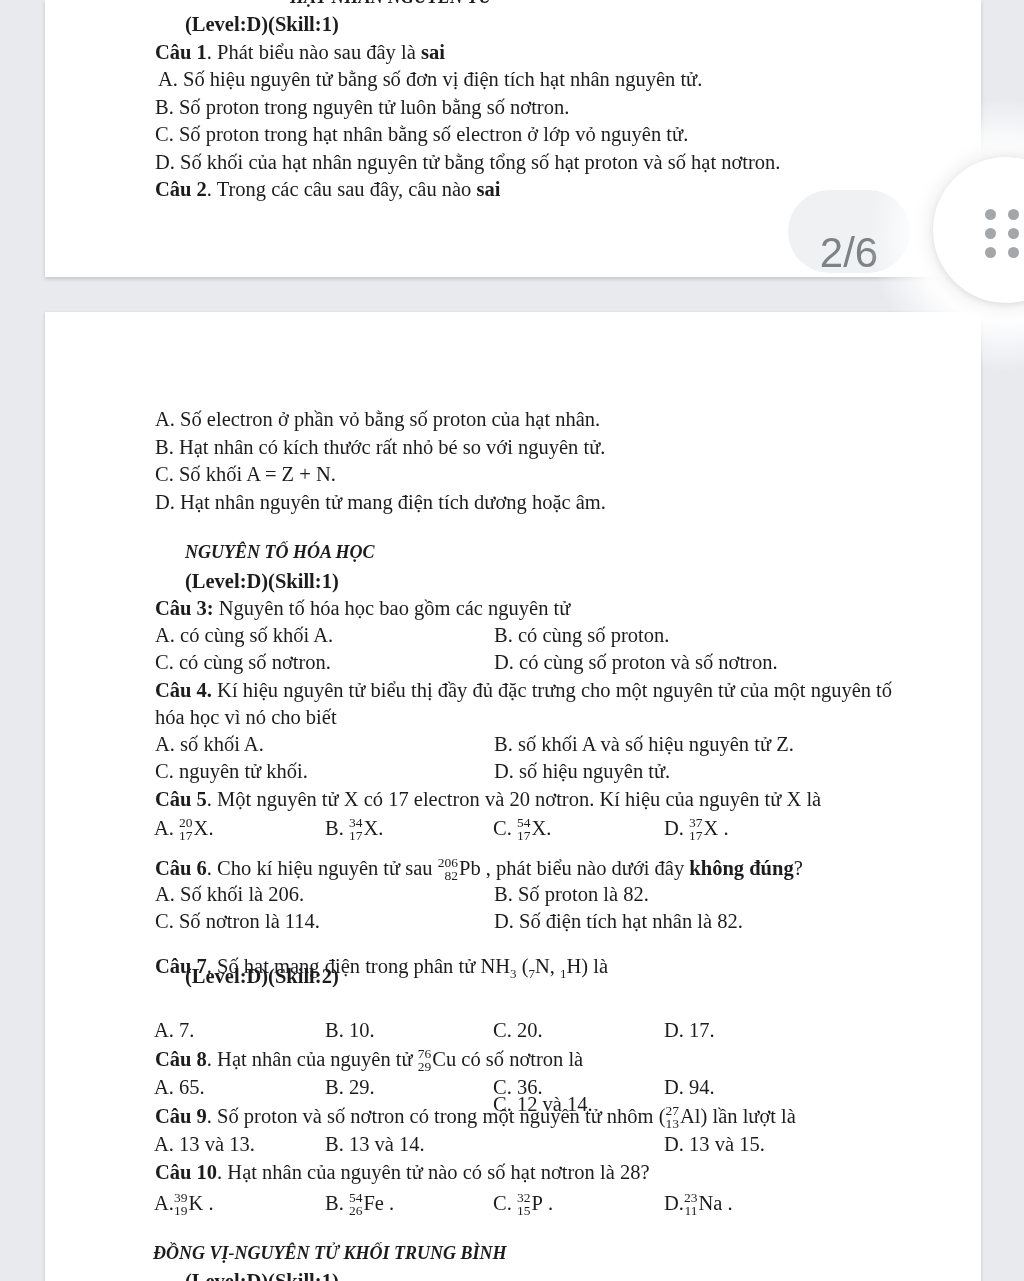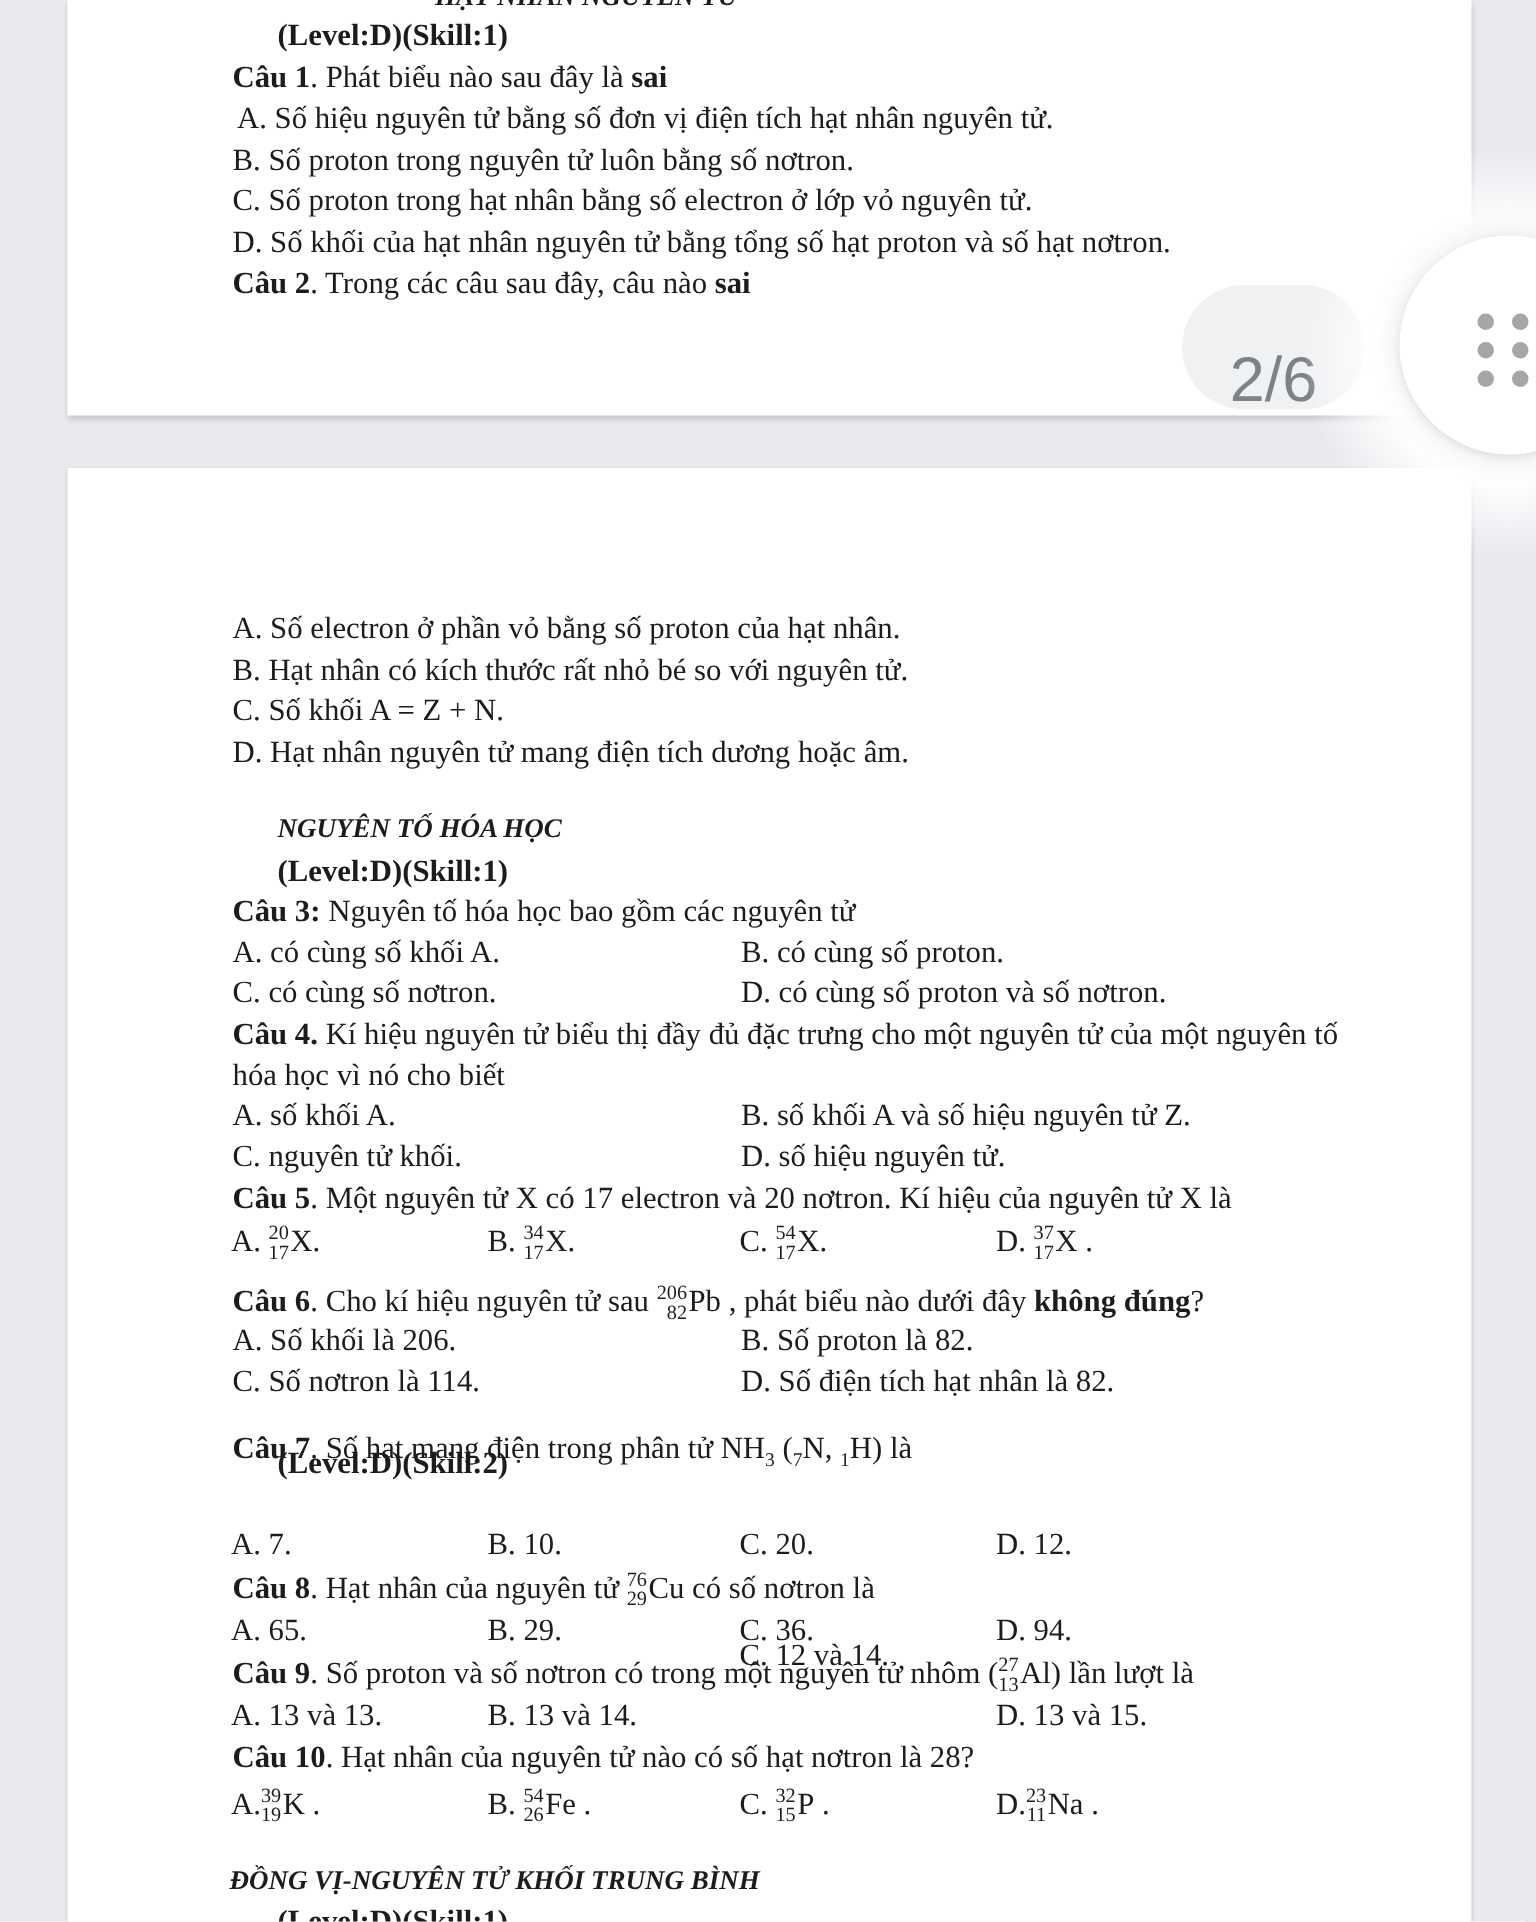--- a/index.html
+++ b/index.html
@@ -107,21 +107,21 @@
     <div class="line" style="top: 543px; left: 110px;"><b>Câu 6</b>. Cho kí hiệu nguyên tử sau <span class="iso"><span class="nums"><span>206</span><span>82</span></span><span class="sym">Pb</span></span> , phát biểu nào dưới đây <b>không đúng</b>?</div>
     <div class="line" style="top: 569px; left: 110px;">A. Số khối là 206.</div>
     <div class="line" style="top: 569px; left: 449px;">B. Số proton là 82.</div>
     <div class="line" style="top: 596px; left: 110px;">C. Số nơtron là 114.</div>
     <div class="line" style="top: 596px; left: 449px;">D. Số điện tích hạt nhân là 82.</div>
     <div class="line" style="top: 651px; left: 140px;"><b>(Level:D)(Skill:2)</b></div>
     <div class="line" style="top: 641px; left: 110px;"><b>Câu 7</b>. Số hạt mang điện trong phân tử NH<span class="sub">3</span> (<span class="sub">7</span>N, <span class="sub">1</span>H) là</div>
     <div class="line" style="top: 705px; left: 109px;">A. 7.</div>
     <div class="line" style="top: 705px; left: 280px;">B. 10.</div>
     <div class="line" style="top: 705px; left: 448px;">C. 20.</div>
-    <div class="line" style="top: 705px; left: 619px;">D. 12.</div>
+    <div class="line" style="top: 705px; left: 619px;">D. 17.</div>
     <div class="line" style="top: 734px; left: 110px;"><b>Câu 8</b>. Hạt nhân của nguyên tử <span class="iso"><span class="nums"><span>76</span><span>29</span></span><span class="sym">Cu</span></span> có số nơtron là</div>
     <div class="line" style="top: 762px; left: 109px;">A. 65.</div>
     <div class="line" style="top: 762px; left: 280px;">B. 29.</div>
     <div class="line" style="top: 762px; left: 448px;">C. 36.</div>
     <div class="line" style="top: 762px; left: 619px;">D. 94.</div>
     <div class="line" style="top: 791px; left: 110px;"><b>Câu 9</b>. Số proton và số nơtron có trong một nguyên tử nhôm (<span class="iso"><span class="nums"><span>27</span><span>13</span></span><span class="sym">Al</span></span>) lần lượt là</div>
     <div class="line" style="top: 819px; left: 109px;">A. 13 và 13.</div>
     <div class="line" style="top: 819px; left: 280px;">B. 13 và 14.</div>
     <div class="line" style="top: 779px; left: 448px;">C. 12 và 14.</div>
     <div class="line" style="top: 819px; left: 619px;">D. 13 và 15.</div>

